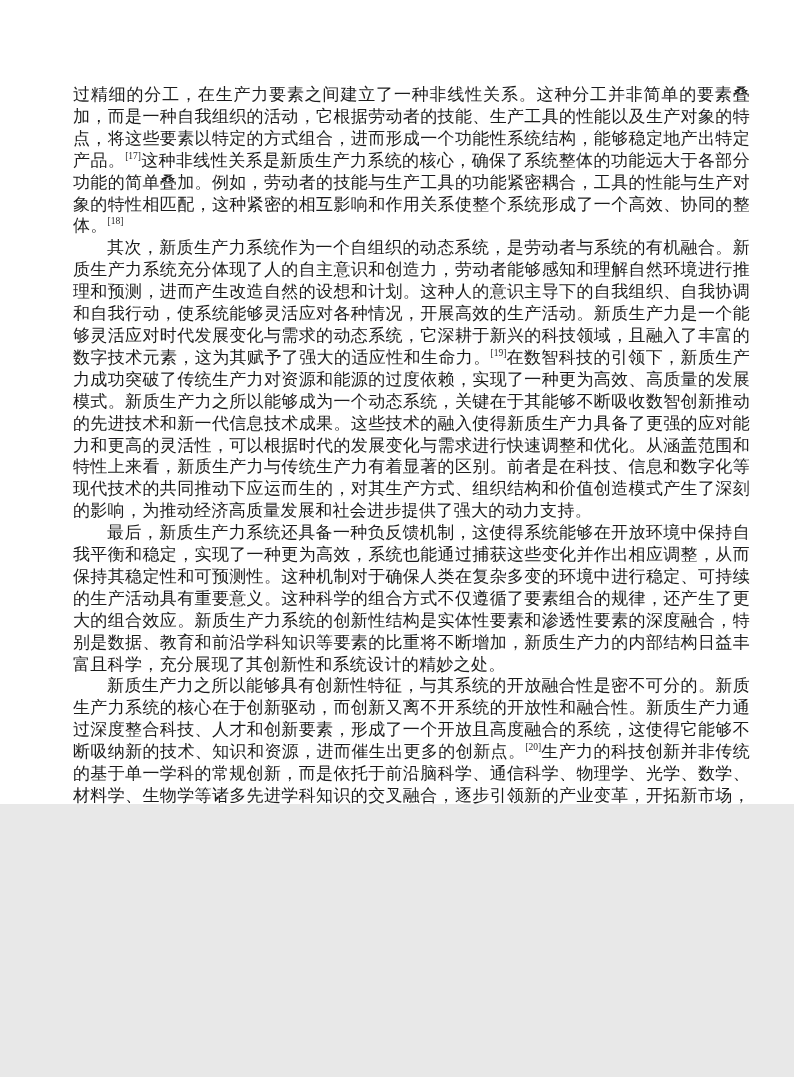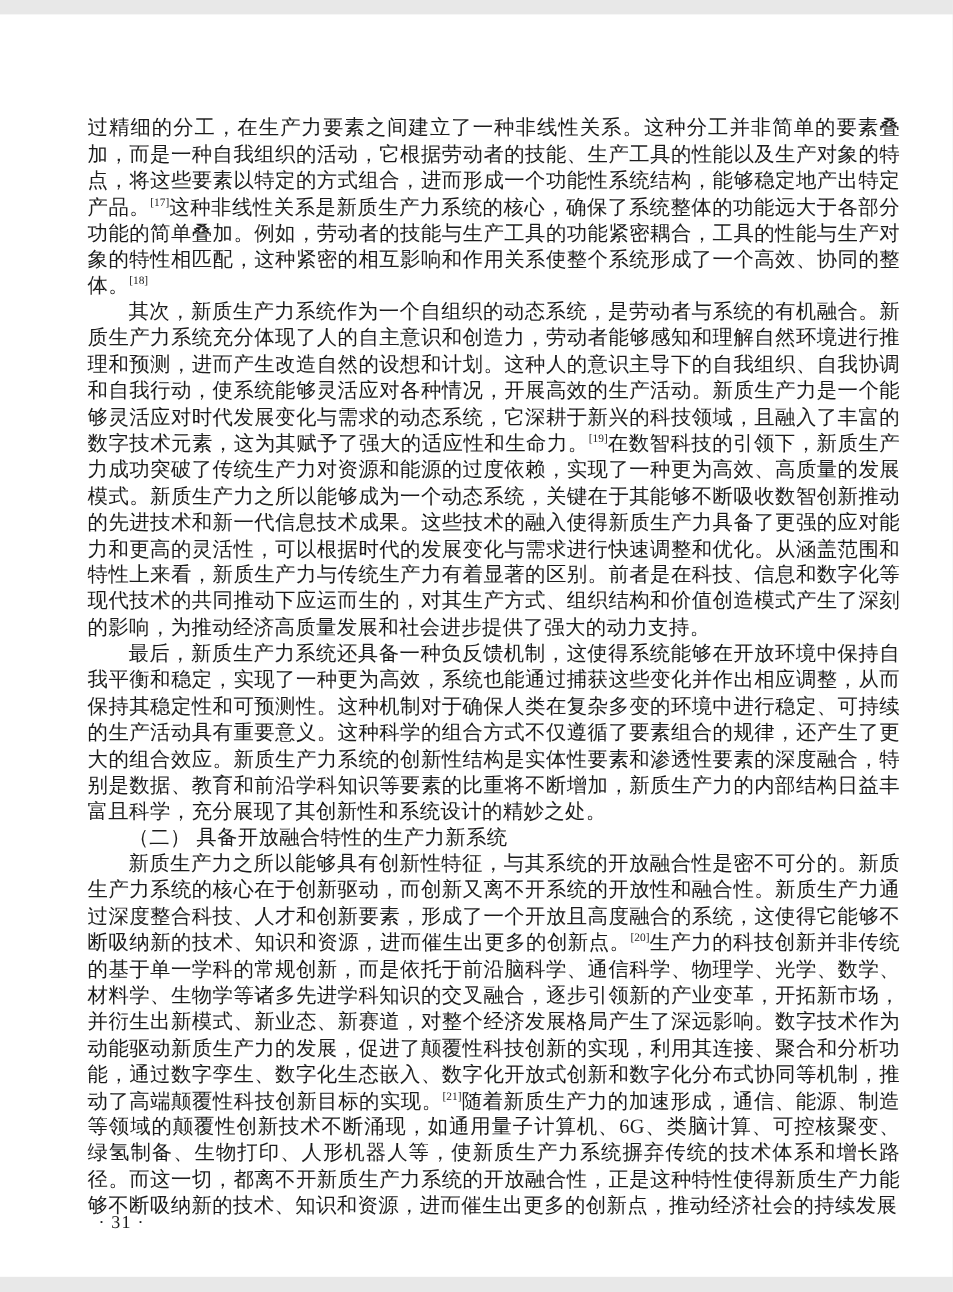--- a/index.html
+++ b/index.html
@@ -3,22 +3,22 @@
 <meta charset="utf-8">
 <style>
   html, body {
     margin: 0;
     padding: 0;
     background: #e8e8e8;
   }
   .page {
     position: relative;
     width: 794px;
-    height: 1052px;
-    margin: 12px auto;
+    height: 804px;
+    margin: 0 auto;
     background: #ffffff;
     overflow: hidden;
     font-family: "Liberation Serif", "DejaVu Serif", serif;
     color: #1c1c1c;
   }
   .text-block {
     position: absolute;
     left: 73px;
     top: 84px;
     width: 677px;
@@ -52,17 +52,16 @@
   }
 </style>
 </head>
 <body>
 
 <div class="page">
   <main class="text-block">
       <p class="para">过精细的分工，在生产力要素之间建立了一种非线性关系。这种分工并非简单的要素叠加，而是一种自我组织的活动，它根据劳动者的技能、生产工具的性能以及生产对象的特点，将这些要素以特定的方式组合，进而形成一个功能性系统结构，能够稳定地产出特定产品。<sup class="ref">[17]</sup>这种非线性关系是新质生产力系统的核心，确保了系统整体的功能远大于各部分功能的简单叠加。例如，劳动者的技能与生产工具的功能紧密耦合，工具的性能与生产对象的特性相匹配，这种紧密的相互影响和作用关系使整个系统形成了一个高效、协同的整体。<sup class="ref">[18]</sup></p>
       <p class="para indent">其次，新质生产力系统作为一个自组织的动态系统，是劳动者与系统的有机融合。新质生产力系统充分体现了人的自主意识和创造力，劳动者能够感知和理解自然环境进行推理和预测，进而产生改造自然的设想和计划。这种人的意识主导下的自我组织、自我协调和自我行动，使系统能够灵活应对各种情况，开展高效的生产活动。新质生产力是一个能够灵活应对时代发展变化与需求的动态系统，它深耕于新兴的科技领域，且融入了丰富的数字技术元素，这为其赋予了强大的适应性和生命力。<sup class="ref">[19]</sup>在数智科技的引领下，新质生产力成功突破了传统生产力对资源和能源的过度依赖，实现了一种更为高效、高质量的发展模式。新质生产力之所以能够成为一个动态系统，关键在于其能够不断吸收数智创新推动的先进技术和新一代信息技术成果。这些技术的融入使得新质生产力具备了更强的应对能力和更高的灵活性，可以根据时代的发展变化与需求进行快速调整和优化。从涵盖范围和特性上来看，新质生产力与传统生产力有着显著的区别。前者是在科技、信息和数字化等现代技术的共同推动下应运而生的，对其生产方式、组织结构和价值创造模式产生了深刻的影响，为推动经济高质量发展和社会进步提供了强大的动力支持。</p>
       <p class="para indent">最后，新质生产力系统还具备一种负反馈机制，这使得系统能够在开放环境中保持自我平衡和稳定，实现了一种更为高效，系统也能通过捕获这些变化并作出相应调整，从而保持其稳定性和可预测性。这种机制对于确保人类在复杂多变的环境中进行稳定、可持续的生产活动具有重要意义。这种科学的组合方式不仅遵循了要素组合的规律，还产生了更大的组合效应。新质生产力系统的创新性结构是实体性要素和渗透性要素的深度融合，特别是数据、教育和前沿学科知识等要素的比重将不断增加，新质生产力的内部结构日益丰富且科学，充分展现了其创新性和系统设计的精妙之处。</p>
-      <p class="para indent heading">（二） 具备开放融合特性的生产力新系统</p>
       <p class="para indent">新质生产力之所以能够具有创新性特征，与其系统的开放融合性是密不可分的。新质生产力系统的核心在于创新驱动，而创新又离不开系统的开放性和融合性。新质生产力通过深度整合科技、人才和创新要素，形成了一个开放且高度融合的系统，这使得它能够不断吸纳新的技术、知识和资源，进而催生出更多的创新点。<sup class="ref">[20]</sup>生产力的科技创新并非传统的基于单一学科的常规创新，而是依托于前沿脑科学、通信科学、物理学、光学、数学、材料学、生物学等诸多先进学科知识的交叉融合，逐步引领新的产业变革，开拓新市场，并衍生出新模式、新业态、新赛道，对整个经济发展格局产生了深远影响。数字技术作为动能驱动新质生产力的发展，促进了颠覆性科技创新的实现，利用其连接、聚合和分析功能，通过数字孪生、数字化生态嵌入、数字化开放式创新和数字化分布式协同等机制，推动了高端颠覆性科技创新目标的实现。<sup class="ref">[21]</sup>随着新质生产力的加速形成，通信、能源、制造等领域的颠覆性创新技术不断涌现，如通用量子计算机、6G、类脑计算、可控核聚变、绿氢制备、生物打印、人形机器人等，使新质生产力系统摒弃传统的技术体系和增长路径。而这一切，都离不开新质生产力系统的开放融合性，正是这种特性使得新质生产力能够不断吸纳新的技术、知识和资源，进而催生出更多的创新点，推动经济社会的持续发展</p>
     </main>
   <div class="page-number">· 31 ·</div>
 </div>
 
 </body></html>

